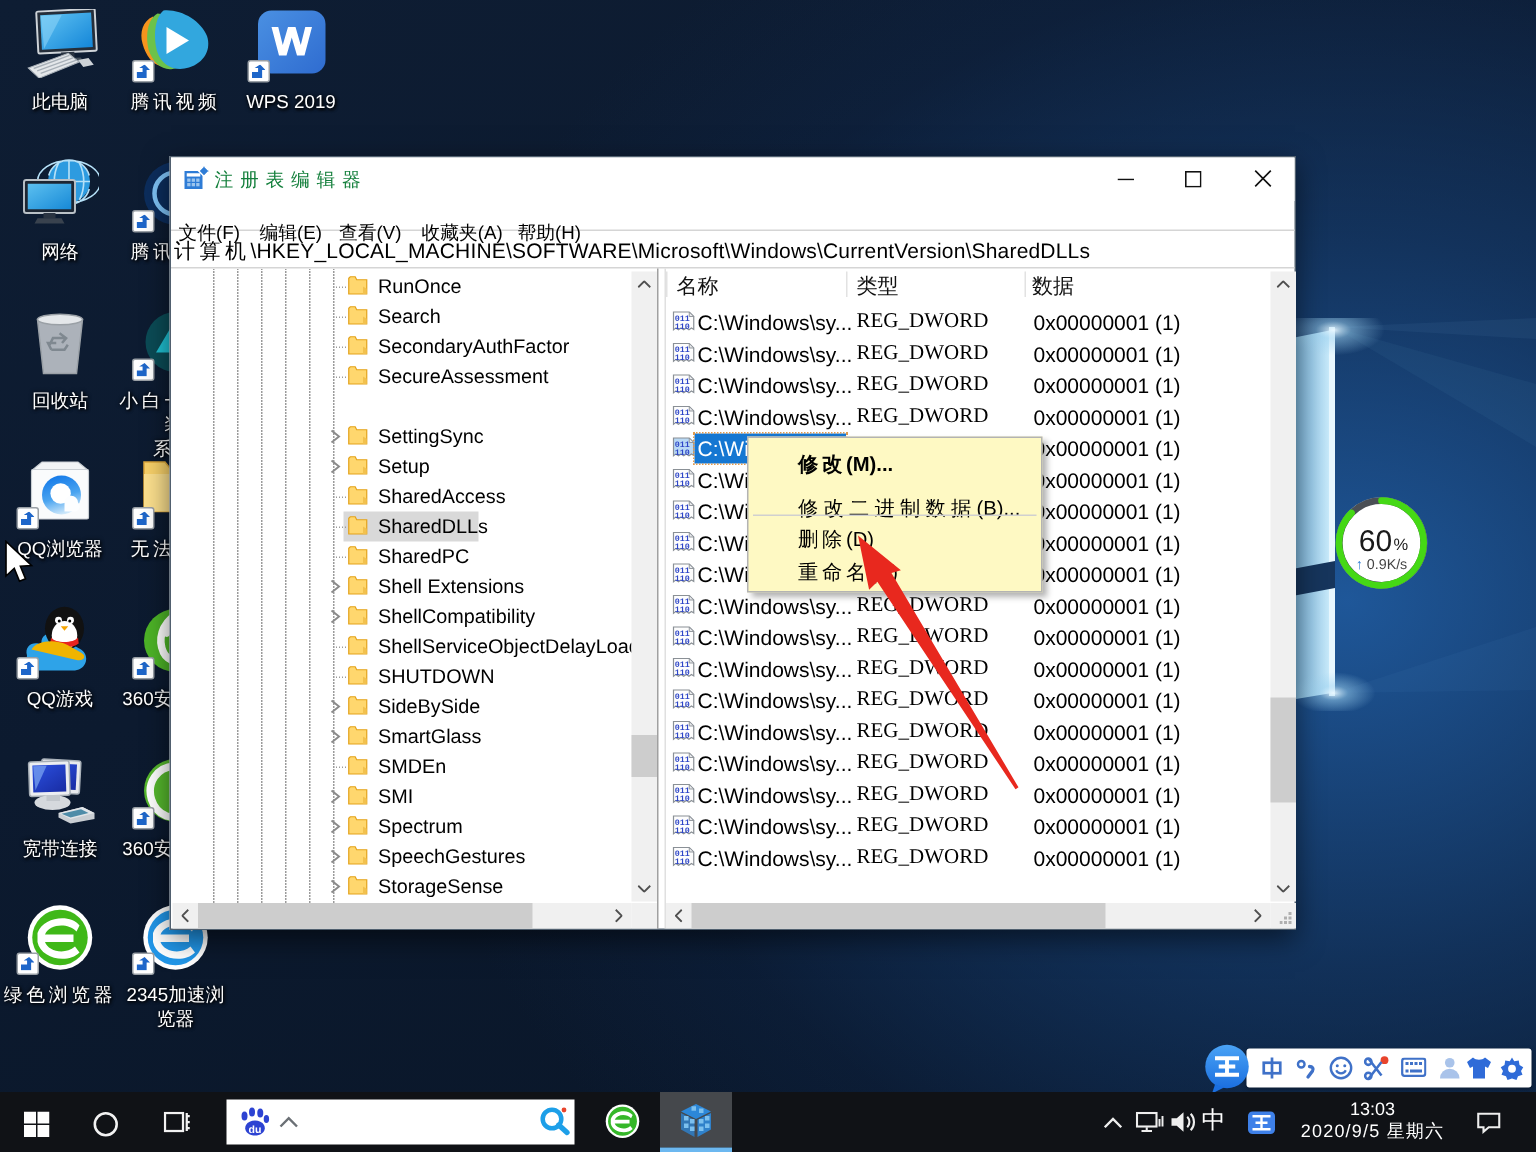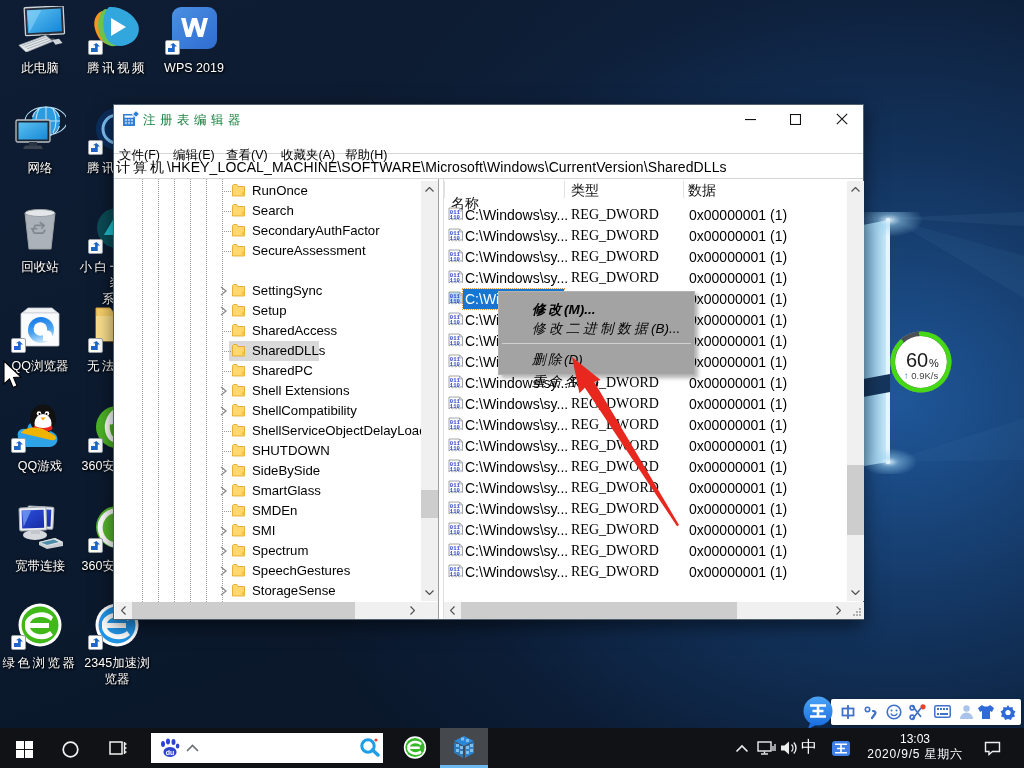--- a/index.html
+++ b/index.html
@@ -40,22 +40,22 @@
 #lhead { position:absolute; left:0; top:0; height:21px; width:100%; color:#111; }
 .lrow { position:absolute; left:0; height:21px; width:100%; white-space:nowrap; }
 .c-name { position:absolute; left:21px; top:2px; }
 .c-type { position:absolute; left:127px; top:2px;font-family:Liberation Serif, serif; }
 .c-data { position:absolute; left:245px; top:2px; }
 .dwicon { position:absolute; left:4px; top:2px; width:16px; height:16px; }
 .sbv { position:absolute; width:17px; background:#f0f0f0; }
 .sbh { position:absolute; height:17px; background:#f0f0f0; }
 .sbthumb { position:absolute; background:#cdcdcd; }
 .sbarrow { position:absolute; width:17px; height:17px; }
-#cmenu { left:384px; top:186px; width:197px; height:84px; background:#a3a3a3;
-  border:1px solid #b3b3b3; box-shadow:3px 3px 4px rgba(0,0,0,.3); font-size:13.5px; color:#000; z-index:5;font-style:italic; }
+#cmenu { left:384px; top:186px; width:197px; height:104px; background:#fef9c3;
+  border:1px solid #b3b3b3; box-shadow:3px 3px 4px rgba(0,0,0,.3); font-size:13.5px; color:#000; z-index:5; }
 .cmi { position:absolute; left:33px; white-space:nowrap; }
 #taskbar { left:0; top:728px; width:1024px; height:40px; background:#101216; z-index:50; }
 #sgbar { left:831px; top:699px; width:190px; height:26px; background:#fff;
   border-radius:2px; box-shadow:0 1px 3px rgba(0,0,0,.35); z-index:45; }
 #sgbubble { left:802px; top:696px; width:34px; height:36px; z-index:46; }
 #widget { left:889px; top:330px; width:64px; height:64px; z-index:20; }
 </style>
 </head>
 <body>
 <div id="wall" class="abs"></div>
@@ -496,21 +496,21 @@
           </svg></span>
         <span class="fl"><svg width="15" height="14" viewBox="0 0 15 14">
             <path d="M0.5 2.5 L0.5 13 L12.5 13 L12.5 3.5 L5.8 3.5 L4.8 1.5 L1.5 1.5 Z" fill="#ffd76e" stroke="#e3a21a" stroke-width="0.8"></path>
             <path d="M10 8 L10 13 L12.5 13 L12.5 9.5 Z" fill="#f2c14e"></path>
           </svg></span>
         <span class="tx">StorageSense</span>
       </div>
   </div>
   <div id="list" class="abs">
 <div id="lhead">
-        <span style="position:absolute;left:7px;top:16px;">名称</span>
+        <span style="position:absolute;left:7px;top:3px;">名称</span>
         <span style="position:absolute;left:127px;top:3px;">类型</span>
         <span style="position:absolute;left:244px;top:3px;">数据</span>
         <div style="position:absolute;left:120px;top:2px;width:1px;height:17px;background:#e2e2e2"></div>
         <div style="position:absolute;left:239px;top:2px;width:1px;height:17px;background:#e2e2e2"></div>
         <div style="position:absolute;left:0px;top:2px;width:1px;height:17px;background:#e2e2e2"></div>
       </div>
 <div class="lrow" style="top:26px">
         <svg class="dwicon" viewBox="0 0 16 16">
           <path d="M1 1 L11.5 1 L14.5 4 L14.5 12.6 L13 11.6 L11.3 12.9 L9.5 11.6 L7.8 12.9 L6 11.6 L4.3 12.9 L2.6 11.6 L1 12.9 Z" fill="#fdfdfd" stroke="#8a9096" stroke-width="0.8"></path>
           <path d="M11.5 1 L11.5 4 L14.5 4 Z" fill="#e8eaec" stroke="#8a9096" stroke-width="0.6"></path>
@@ -812,21 +812,21 @@
           <rect x="6" y="3" width="2" height="2"></rect>
           <rect x="3" y="3" width="2" height="2"></rect>
           <rect x="6" y="6" width="2" height="2"></rect>
           <rect x="3" y="6" width="2" height="2"></rect>
           <rect x="0" y="6" width="2" height="2"></rect>
         </g>
       </svg>
 </div>
   <div id="cmenu" class="abs">
   <div class="cmi" style="top:9px;font-weight:bold;"><span style="letter-spacing:2.5px">修改</span>(M)...</div>
-  <div class="cmi" style="top:28px;"><span style="letter-spacing:3.5px">修改二进制数据</span>(B)...</div>
+  <div class="cmi" style="top:38px;"><span style="letter-spacing:3.5px">修改二进制数据</span>(B)...</div>
   <div style="position:absolute;left:3px;right:3px;top:51px;height:1px;background:#d0d0d0"></div>
   <div class="cmi" style="top:59px;"><span style="letter-spacing:2.5px">删除</span>(D)</div>
   <div class="cmi" style="top:81px;"><span style="letter-spacing:2.5px">重命名</span>(R)</div>
     </div>
 </div>
 <svg class="abs" style="left:550px;top:340px;width:150px;height:200px;z-index:30;" viewBox="0 0 150 200">
 <polygon points="22,17 50.6,40.1 44.3,42.0 129,184.9 127,186.2 34.9,47.8 29.4,53.2" fill="#e8281e"></polygon>
 </svg>
 <div id="widget" class="abs"><svg width="64" height="64" viewBox="0 0 64 64">
  <circle cx="32" cy="32" r="30.5" fill="#fff" fill-opacity="0.55"></circle>

